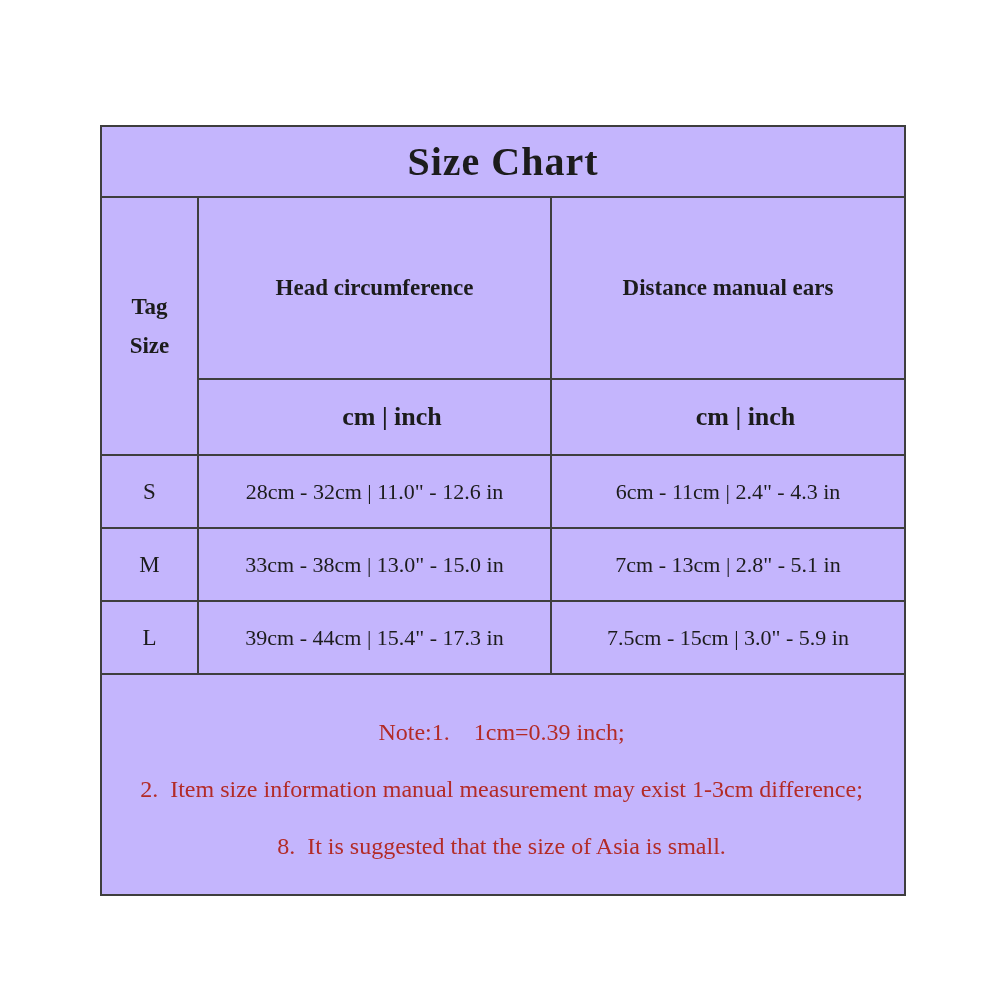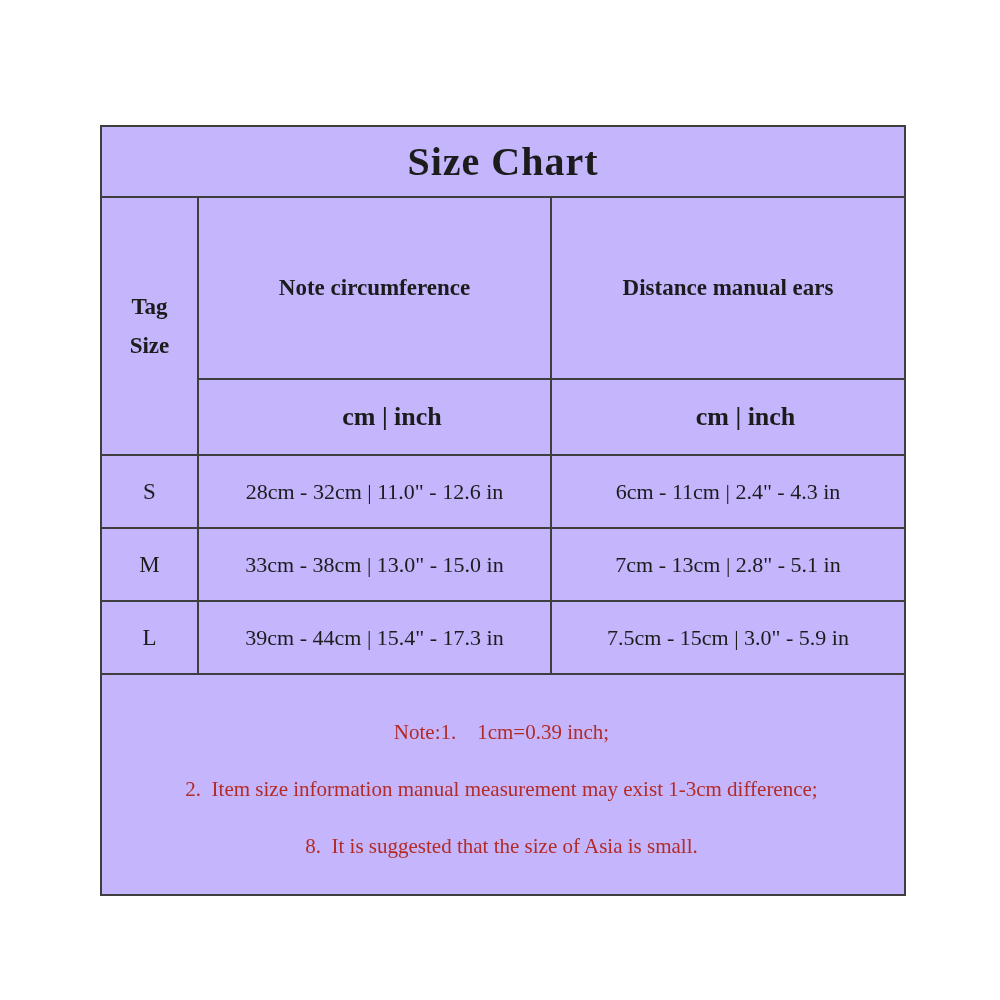--- a/index.html
+++ b/index.html
@@ -59,21 +59,21 @@
   tr.data-row td.tag-cell { font-size: 23px; }
   td.notes-cell {
     height: 195px;
     text-align: left;
     vertical-align: top;
     padding: 24px 10px 0 7px;
     color: #b32b27;
   }
   td.notes-cell p {
     margin: 15px 0 31px 0;
-    font-size: 21px;
+    font-size: 24px;
     line-height: 26px;
     white-space: pre-wrap;
   }
 </style>
 </head>
 <body>
 
 <div class="size-chart">
   <table class="size-table">
     <colgroup>
@@ -83,21 +83,21 @@
     </colgroup>
     <tbody>
         <tr class="title-row">
       <td colspan="3" class="title-cell">Size Chart</td>
     </tr>
     <tr class="header-row">
       <td rowspan="2" class="tag-head-cell">
         <div class="tag-line">Tag</div>
         <div class="tag-line">Size</div>
       </td>
-      <td class="col-head-cell">Note circumference</td>
+      <td class="col-head-cell">Head circumference</td>
       <td class="col-head-cell">Distance manual ears</td>
     </tr>
     <tr class="units-row">
       <td>cm | inch</td>
       <td>cm | inch</td>
     </tr>
     <tr class="data-row">
       <td class="tag-cell">S</td>
       <td>28cm - 32cm | 11.0" - 12.6 in</td>
       <td>6cm - 11cm | 2.4" - 4.3 in</td>

